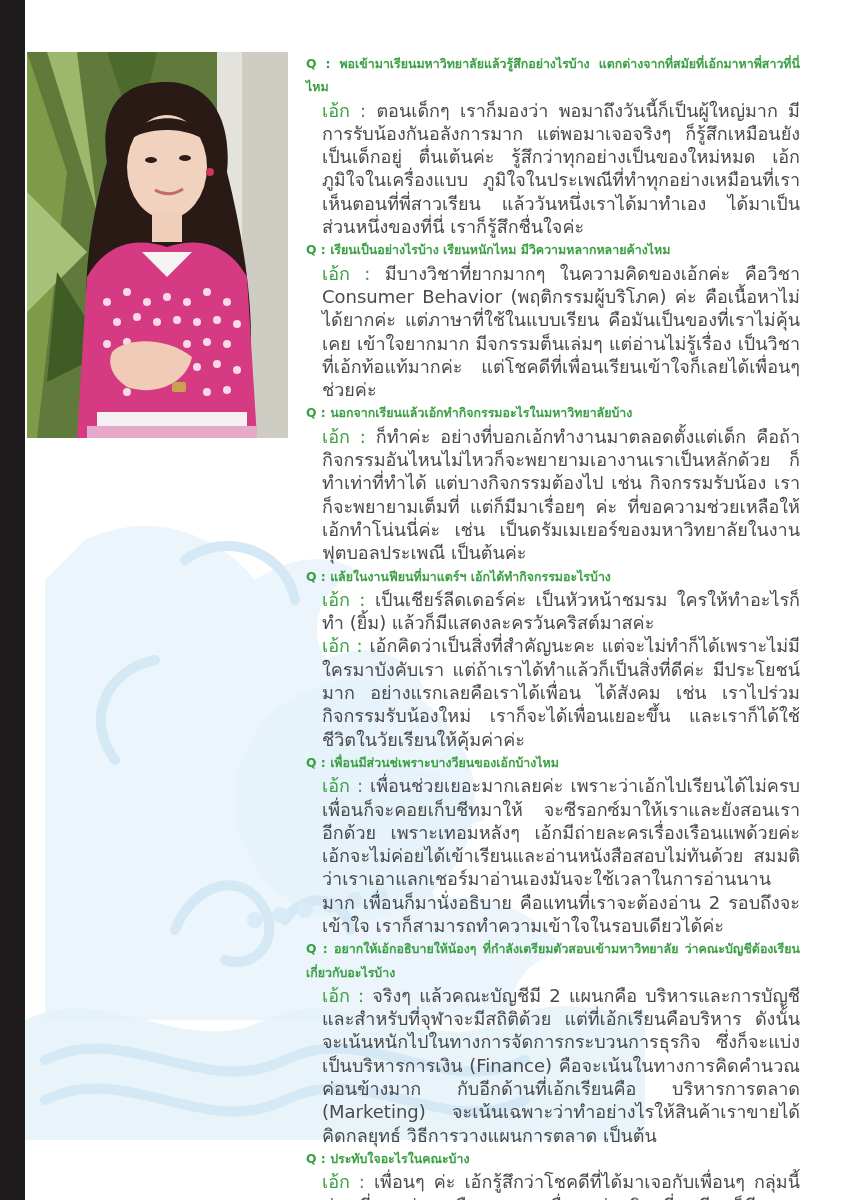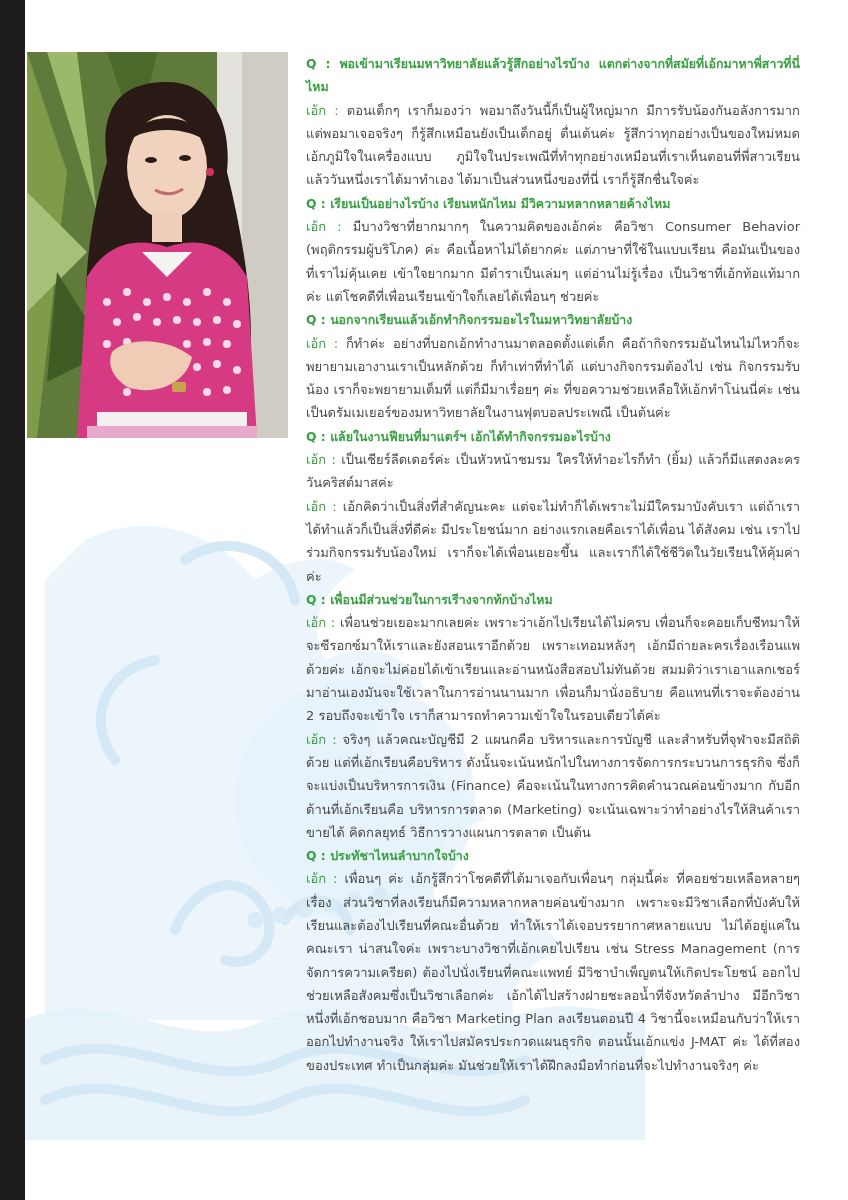--- a/index.html
+++ b/index.html
@@ -9,21 +9,21 @@
     .left-bar { position: absolute; left: 0; top: 0; width: 25px; height: 1200px; background: #1e1c1d; }
 
     .bg-ornament { position: absolute; left: 25px; top: 500px; width: 620px; height: 640px; pointer-events: none; }
 
     .photo { position: absolute; left: 27px; top: 52px; width: 261px; height: 386px; overflow: hidden; background: #d9d8d2; }
     .photo svg { width: 100%; height: 100%; display: block; }
 
     .article { position: absolute; left: 306px; top: 52px; width: 494px; }
     .qa { margin: 0; }
     .question { color: #3aa043; font-weight: bold; font-size: 12.4px; line-height: 23.3px; text-align: justify; }
-    .answer { color: #4a4a4a; font-size: 13px; line-height: 23.3px; text-align: justify; }
+    .answer { color: #4a4a4a; font-size: 18px; line-height: 23.3px; text-align: justify; margin-left: 16px; }
     .answer .speaker { color: #3aa043; }
   </style>
 </head>
 <body>
 
 <div class="left-bar"></div>
 
 <div class="bg-ornament">
   <svg viewBox="0 0 620 640" xmlns="http://www.w3.org/2000/svg">
     <g fill="#e6f2fa" stroke="none">
@@ -106,37 +106,38 @@
   </svg>
 </div>
 
 <div class="article">
   <div class="qa">
     <p class="question"><span>Q : </span><span>พอเข้ามาเรียนมหาวิทยาลัยแล้วรู้สึกอย่างไรบ้าง แตกต่างจากที่สมัยที่เอ้กมาหาพี่สาวที่นี่ไหม</span></p>
     <p class="answer"><span class="speaker">เอ้ก : </span><span>ตอนเด็กๆ เราก็มองว่า พอมาถึงวันนี้ก็เป็นผู้ใหญ่มาก มีการรับน้องกันอลังการมาก แต่พอมาเจอจริงๆ ก็รู้สึกเหมือนยังเป็นเด็กอยู่ ตื่นเต้นค่ะ รู้สึกว่าทุกอย่างเป็นของใหม่หมด เอ้กภูมิใจในเครื่องแบบ ภูมิใจในประเพณีที่ทำทุกอย่างเหมือนที่เราเห็นตอนที่พี่สาวเรียน แล้ววันหนึ่งเราได้มาทำเอง ได้มาเป็นส่วนหนึ่งของที่นี่ เราก็รู้สึกชื่นใจค่ะ</span></p>
   </div>
   <div class="qa">
     <p class="question"><span>Q : </span><span>เรียนเป็นอย่างไรบ้าง เรียนหนักไหม มีวิความหลากหลายค้างไหม</span></p>
-    <p class="answer"><span class="speaker">เอ้ก : </span><span>มีบางวิชาที่ยากมากๆ ในความคิดของเอ้กค่ะ คือวิชา Consumer Behavior (พฤติกรรมผู้บริโภค) ค่ะ คือเนื้อหาไม่ได้ยากค่ะ แต่ภาษาที่ใช้ในแบบเรียน คือมันเป็นของที่เราไม่คุ้นเคย เข้าใจยากมาก มีตำราเป็นเล่มๆ แต่อ่านไม่รู้เรื่อง เป็นวิชาที่เอ้กท้อแท้มากค่ะ แต่โชคดีที่เพื่อนเรียนเข้าใจก็เลยได้เพื่อนๆ ช่วยค่ะ</span></p>
+    <p class="answer"><span class="speaker">เอ้ก : </span><span>มีบางวิชาที่ยากมากๆ ในความคิดของเอ้กค่ะ คือวิชา Consumer Behavior (พฤติกรรมผู้บริโภค) ค่ะ คือเนื้อหาไม่ได้ยากค่ะ แต่ภาษาที่ใช้ในแบบเรียน คือมันเป็นของที่เราไม่คุ้นเคย เข้าใจยากมาก มีจกรรมต็นเล่มๆ แต่อ่านไม่รู้เรื่อง เป็นวิชาที่เอ้กท้อแท้มากค่ะ แต่โชคดีที่เพื่อนเรียนเข้าใจก็เลยได้เพื่อนๆ ช่วยค่ะ</span></p>
   </div>
   <div class="qa">
     <p class="question"><span>Q : </span><span>นอกจากเรียนแล้วเอ้กทำกิจกรรมอะไรในมหาวิทยาลัยบ้าง</span></p>
     <p class="answer"><span class="speaker">เอ้ก : </span><span>ก็ทำค่ะ อย่างที่บอกเอ้กทำงานมาตลอดตั้งแต่เด็ก คือถ้ากิจกรรมอันไหนไม่ไหวก็จะพยายามเอางานเราเป็นหลักด้วย ก็ทำเท่าที่ทำได้ แต่บางกิจกรรมต้องไป เช่น กิจกรรมรับน้อง เราก็จะพยายามเต็มที่ แต่ก็มีมาเรื่อยๆ ค่ะ ที่ขอความช่วยเหลือให้เอ้กทำโน่นนี่ค่ะ เช่น เป็นดรัมเมเยอร์ของมหาวิทยาลัยในงานฟุตบอลประเพณี เป็นต้นค่ะ</span></p>
   </div>
   <div class="qa">
     <p class="question"><span>Q : </span><span>แล้ยในงานฟียนที่มาแตร์ฯ เอ้กได้ทำกิจกรรมอะไรบ้าง</span></p>
     <p class="answer"><span class="speaker">เอ้ก : </span><span>เป็นเชียร์ลีดเดอร์ค่ะ เป็นหัวหน้าชมรม ใครให้ทำอะไรก็ทำ (ยิ้ม) แล้วก็มีแสดงละครวันคริสต์มาสค่ะ</span></p>
   </div>
   <div class="qa">
     <p class="answer"><span class="speaker">เอ้ก : </span><span>เอ้กคิดว่าเป็นสิ่งที่สำคัญนะคะ แต่จะไม่ทำก็ได้เพราะไม่มีใครมาบังคับเรา แต่ถ้าเราได้ทำแล้วก็เป็นสิ่งที่ดีค่ะ มีประโยชน์มาก อย่างแรกเลยคือเราได้เพื่อน ได้สังคม เช่น เราไปร่วมกิจกรรมรับน้องใหม่ เราก็จะได้เพื่อนเยอะขึ้น และเราก็ได้ใช้ชีวิตในวัยเรียนให้คุ้มค่าค่ะ</span></p>
   </div>
   <div class="qa">
-    <p class="question"><span>Q : </span><span>เพื่อนมีส่วนช่วยในการเรีางจากท้กบ้างไหม</span></p>
+    <p class="question"><span>Q : </span><span>เพื่อนมีส่วนช่เพราะบางวียนของเอ้กบ้างไหม</span></p>
     <p class="answer"><span class="speaker">เอ้ก : </span><span>เพื่อนช่วยเยอะมากเลยค่ะ เพราะว่าเอ้กไปเรียนได้ไม่ครบ เพื่อนก็จะคอยเก็บชีทมาให้ จะซีรอกซ์มาให้เราและยังสอนเราอีกด้วย เพราะเทอมหลังๆ เอ้กมีถ่ายละครเรื่องเรือนแพด้วยค่ะ เอ้กจะไม่ค่อยได้เข้าเรียนและอ่านหนังสือสอบไม่ทันด้วย สมมติว่าเราเอาแลกเชอร์มาอ่านเองมันจะใช้เวลาในการอ่านนานมาก เพื่อนก็มานั่งอธิบาย คือแทนที่เราจะต้องอ่าน 2 รอบถึงจะเข้าใจ เราก็สามารถทำความเข้าใจในรอบเดียวได้ค่ะ</span></p>
   </div>
   <div class="qa">
+    <p class="question"><span>Q : </span><span>อยากให้เอ้กอธิบายให้น้องๆ ที่กำลังเตรียมตัวสอบเข้ามหาวิทยาลัย ว่าคณะบัญชีต้องเรียนเกี่ยวกับอะไรบ้าง</span></p>
     <p class="answer"><span class="speaker">เอ้ก : </span><span>จริงๆ แล้วคณะบัญชีมี 2 แผนกคือ บริหารและการบัญชี และสำหรับที่จุฬาจะมีสถิติด้วย แต่ที่เอ้กเรียนคือบริหาร ดังนั้นจะเน้นหนักไปในทางการจัดการกระบวนการธุรกิจ ซึ่งก็จะแบ่งเป็นบริหารการเงิน (Finance) คือจะเน้นในทางการคิดคำนวณค่อนข้างมาก กับอีกด้านที่เอ้กเรียนคือ บริหารการตลาด (Marketing) จะเน้นเฉพาะว่าทำอย่างไรให้สินค้าเราขายได้ คิดกลยุทธ์ วิธีการวางแผนการตลาด เป็นต้น</span></p>
   </div>
   <div class="qa">
-    <p class="question"><span>Q : </span><span>ประทัชาไหนลำบากใจบ้าง</span></p>
+    <p class="question"><span>Q : </span><span>ประทับใจอะไรในคณะบ้าง</span></p>
     <p class="answer"><span class="speaker">เอ้ก : </span><span>เพื่อนๆ ค่ะ เอ้กรู้สึกว่าโชคดีที่ได้มาเจอกับเพื่อนๆ กลุ่มนี้ค่ะ ที่คอยช่วยเหลือหลายๆ เรื่อง ส่วนวิชาที่ลงเรียนก็มีความหลากหลายค่อนข้างมาก เพราะจะมีวิชาเลือกที่บังคับให้เรียนและต้องไปเรียนที่คณะอื่นด้วย ทำให้เราได้เจอบรรยากาศหลายแบบ ไม่ได้อยู่แค่ในคณะเรา น่าสนใจค่ะ เพราะบางวิชาที่เอ้กเคยไปเรียน เช่น Stress Management (การจัดการความเครียด) ต้องไปนั่งเรียนที่คณะแพทย์ มีวิชาบำเพ็ญตนให้เกิดประโยชน์ ออกไปช่วยเหลือสังคมซึ่งเป็นวิชาเลือกค่ะ เอ้กได้ไปสร้างฝายชะลอน้ำที่จังหวัดลำปาง มีอีกวิชาหนึ่งที่เอ้กชอบมาก คือวิชา Marketing Plan ลงเรียนตอนปี 4 วิชานี้จะเหมือนกับว่าให้เราออกไปทำงานจริง ให้เราไปสมัครประกวดแผนธุรกิจ ตอนนั้นเอ้กแข่ง J-MAT ค่ะ ได้ที่สองของประเทศ ทำเป็นกลุ่มค่ะ มันช่วยให้เราได้ฝึกลงมือทำก่อนที่จะไปทำงานจริงๆ ค่ะ</span></p>
   </div>
 </div>
 
 </body></html>

